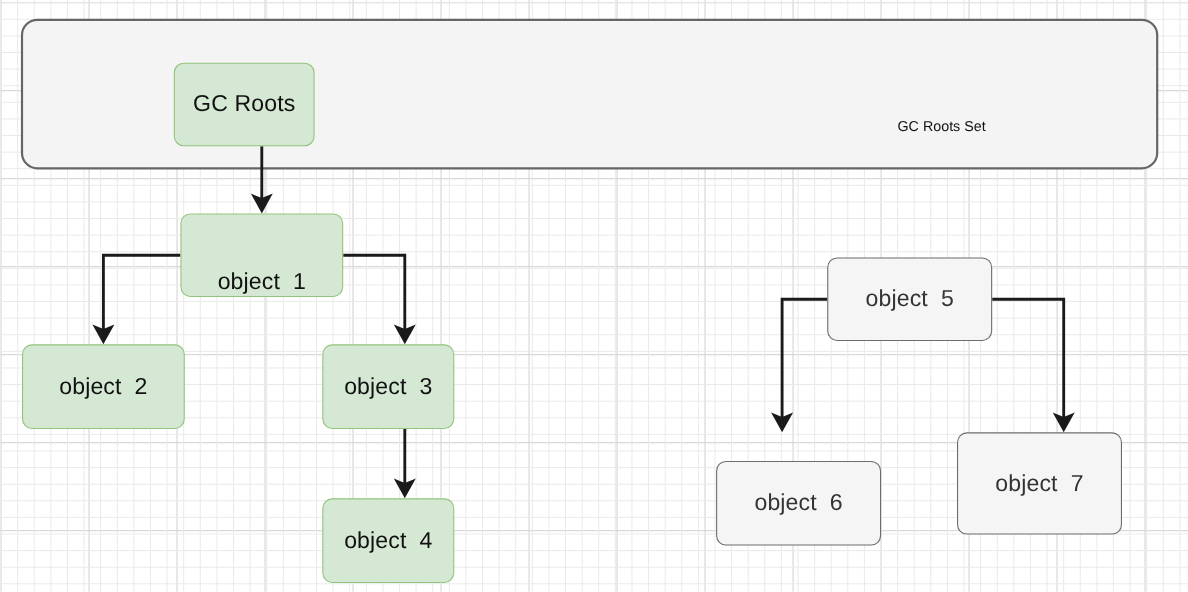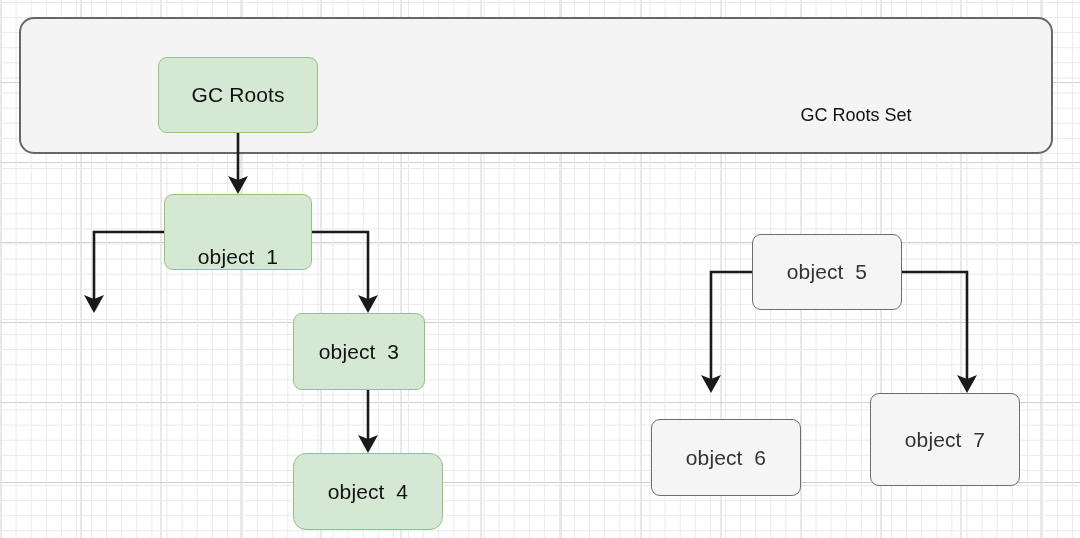--- a/index.html
+++ b/index.html
@@ -57,21 +57,21 @@
   }
   .container-box {
     position: absolute;
     box-sizing: border-box;
     background: #f4f4f4;
     border: 2px solid #666666;
     border-radius: 15px;
   }
   .container-label {
     position: absolute;
-    font-size: 18px;
+    font-size: 13px;
     color: #111111;
     white-space: pre;
     transform: translate(-50%, -50%);
   }
 </style>
 </head>
 <body>
 
 <div id="canvas">
 
@@ -97,34 +97,37 @@
     <g fill="#1a1a1a">
       <path d="M 238,194 L 228,176 L 238,180 L 248,176 Z"></path>
       <path d="M 94,313 L 84,295 L 94,299 L 104,295 Z"></path>
       <path d="M 368,313 L 358,295 L 368,299 L 378,295 Z"></path>
       <path d="M 368,453 L 358,435 L 368,439 L 378,435 Z"></path>
       <path d="M 711,393 L 701,375 L 711,379 L 721,375 Z"></path>
       <path d="M 967,393 L 957,375 L 967,379 L 977,375 Z"></path>
     </g>
   </svg>
 
-  <div class="node node-green" style="left:158px; top:57px; width:160px; height:76px;">
+  <div class="node node-green" style="left:158px; top:57px; width:128px; height:76px;">
     <span>GC Roots</span>
   </div>
 
   <div class="node node-green" style="left:164px; top:194px; width:148px; height:76px;align-items:flex-end;">
     <span>object  1</span>
   </div>
 
+  <div class="node node-green" style="left:20px; top:313px; width:148px; height:77px;">
+    <span>object  2</span>
+  </div>
 
-  <div class="node node-green" style="left:293px; top:313px; width:132px; height:77px;">
+  <div class="node node-green" style="left:293px; top:313px; width:120px; height:77px;">
     <span>object  3</span>
   </div>
 
-  <div class="node node-green" style="left:293px; top:453px; width:150px; height:77px;border-radius:13px;">
+  <div class="node node-green" style="left:293px; top:453px; width:120px; height:77px;">
     <span>object  4</span>
   </div>
 
   <div class="node node-gray" style="left:752px; top:234px; width:150px; height:76px;">
     <span>object  5</span>
   </div>
 
   <div class="node node-gray" style="left:651px; top:393px; width:150px; height:77px;margin-top:26px;">
     <span>object  6</span>
   </div>

